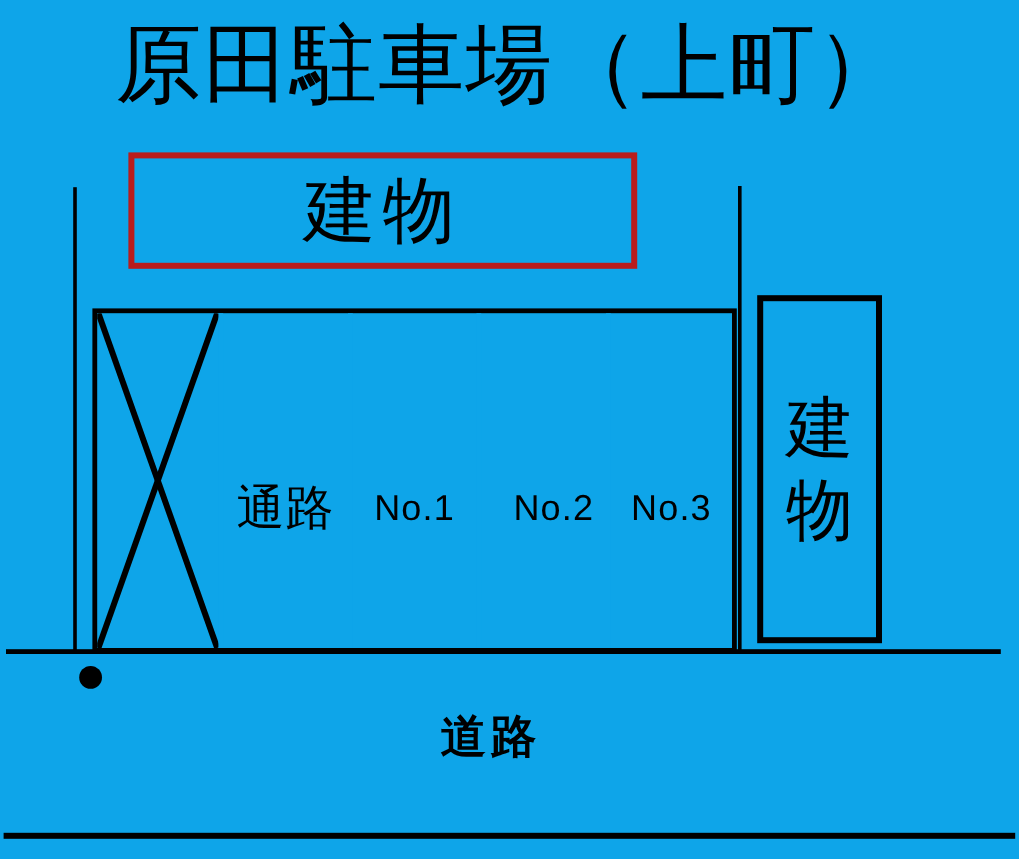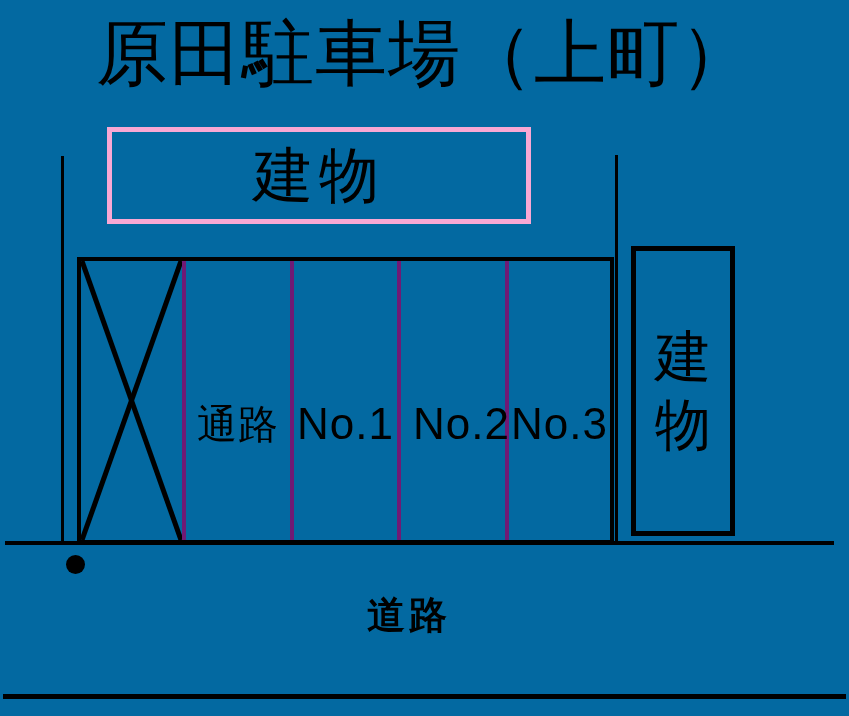--- a/index.html
+++ b/index.html
@@ -4,21 +4,21 @@
 <style>
   html, body {
     margin: 0;
     padding: 0;
     background: #ffffff;
   }
   .canvas {
     position: relative;
     width: 849px;
     height: 716px;
-    background: #0369a1;
+    background: #0ea5e9;
     font-family: "Liberation Sans", "DejaVu Sans", sans-serif;
     color: #000000;
     overflow: hidden;
   }
   .title {
     position: absolute;
     top: 6px;
     left: 0;
     width: 100%;
     text-align: center;
@@ -26,21 +26,21 @@
     font-weight: 500;
     letter-spacing: 1px;
     white-space: nowrap;
   }
   .top-building {
     position: absolute;
     left: 107px;
     top: 127px;
     width: 424px;
     height: 97px;
-    border: 5px solid #f9a8d4;
+    border: 5px solid #b91c1c;
     box-sizing: border-box;
     display: flex;
     align-items: center;
     justify-content: center;
   }
   .top-building .label {
     font-size: 60px;
     font-weight: 500;
     letter-spacing: 6px;
     line-height: 1;
@@ -58,40 +58,40 @@
     top: 257px;
     width: 537px;
     height: 287px;
     border: 4px solid #000;
     box-sizing: border-box;
     display: flex;
   }
   .section {
     position: relative;
     height: 100%;
-    border-right: 4px solid #701a75;
+    border-right: 4px solid #0ea5e9;
     display: flex;
     align-items: center;
     justify-content: center;
     box-sizing: border-box;
   }
   .section:last-child { border-right: none; border-radius: 19px; }
   .sec-x     { width: 105px; padding: 0; }
   .sec-aisle { width: 108px; }
   .sec-no1   { width: 107px; }
   .sec-no2   { width: 108px; padding-left: 17px; }
   .sec-no3   { width: 101px; }
   .sec-x svg { display: block; width: 100%; height: 100%; }
   .section .sec-label {
     transform: translateY(23px);
     white-space: nowrap;
     line-height: 1;
   }
   .aisle-label { font-size: 40px; letter-spacing: 1px; }
-  .no-label    { font-size: 44px; letter-spacing: 1px; }
+  .no-label    { font-size: 30px; letter-spacing: 1px; }
   .right-building {
     position: absolute;
     left: 631px;
     top: 246px;
     width: 104px;
     height: 290px;
     border: 5px solid #000;
     box-sizing: border-box;
     display: flex;
     flex-direction: column;

